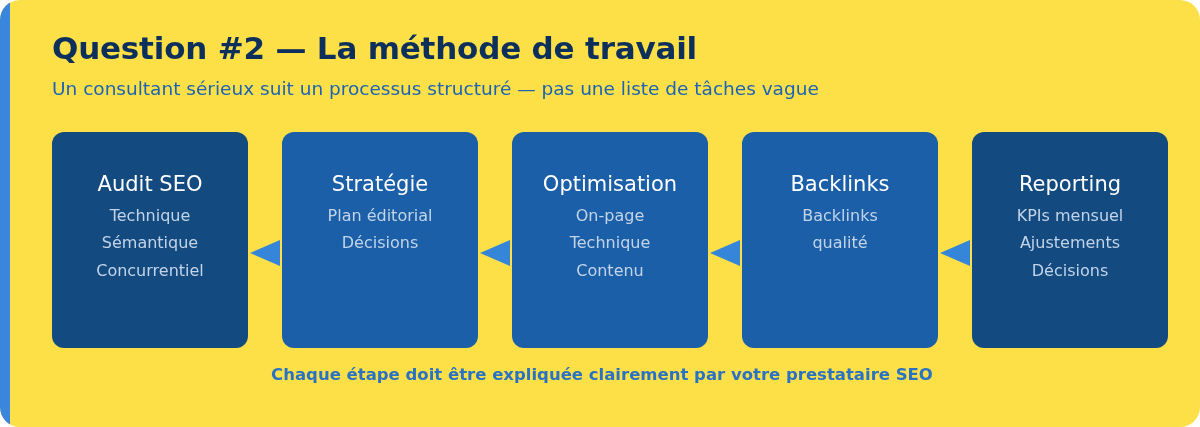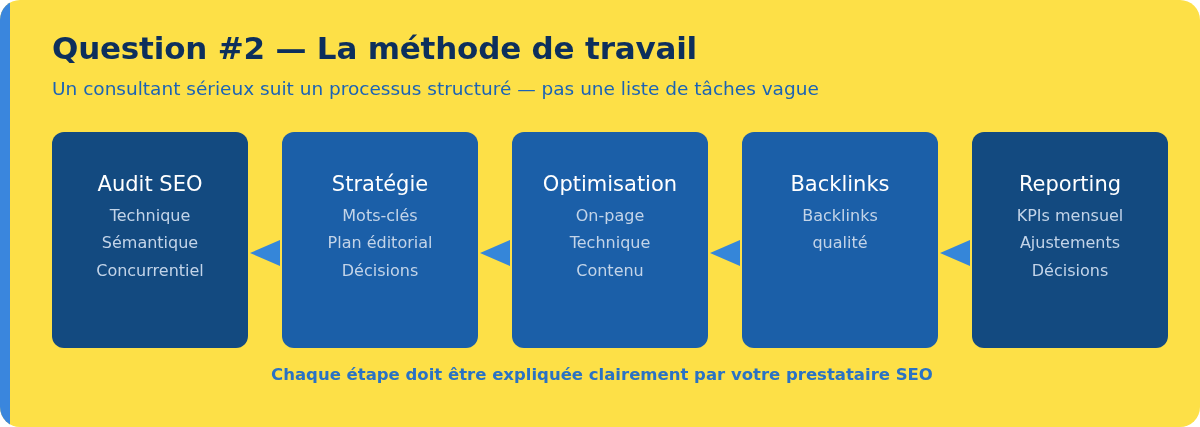--- a/index.html
+++ b/index.html
@@ -156,21 +156,20 @@
         <span>
           <svg width="32" height="30" viewBox="0 0 32 30" aria-hidden="true">
             <polygon points="1,15 31,2 31,28" fill="#3586d9"></polygon>
           </svg>
         </span>
       </div>
 
       <div class="step-card tone-light">
         <div class="step-title">Stratégie</div>
         <ul class="step-items">
-          <li>Mots-clés</li>
           <li>Plan éditorial</li>
           <li>Décisions</li>
         </ul>
       </div>
 
       <div class="arrow">
         <span>
           <svg width="32" height="30" viewBox="0 0 32 30" aria-hidden="true">
             <polygon points="1,15 31,2 31,28" fill="#3586d9"></polygon>
           </svg>

